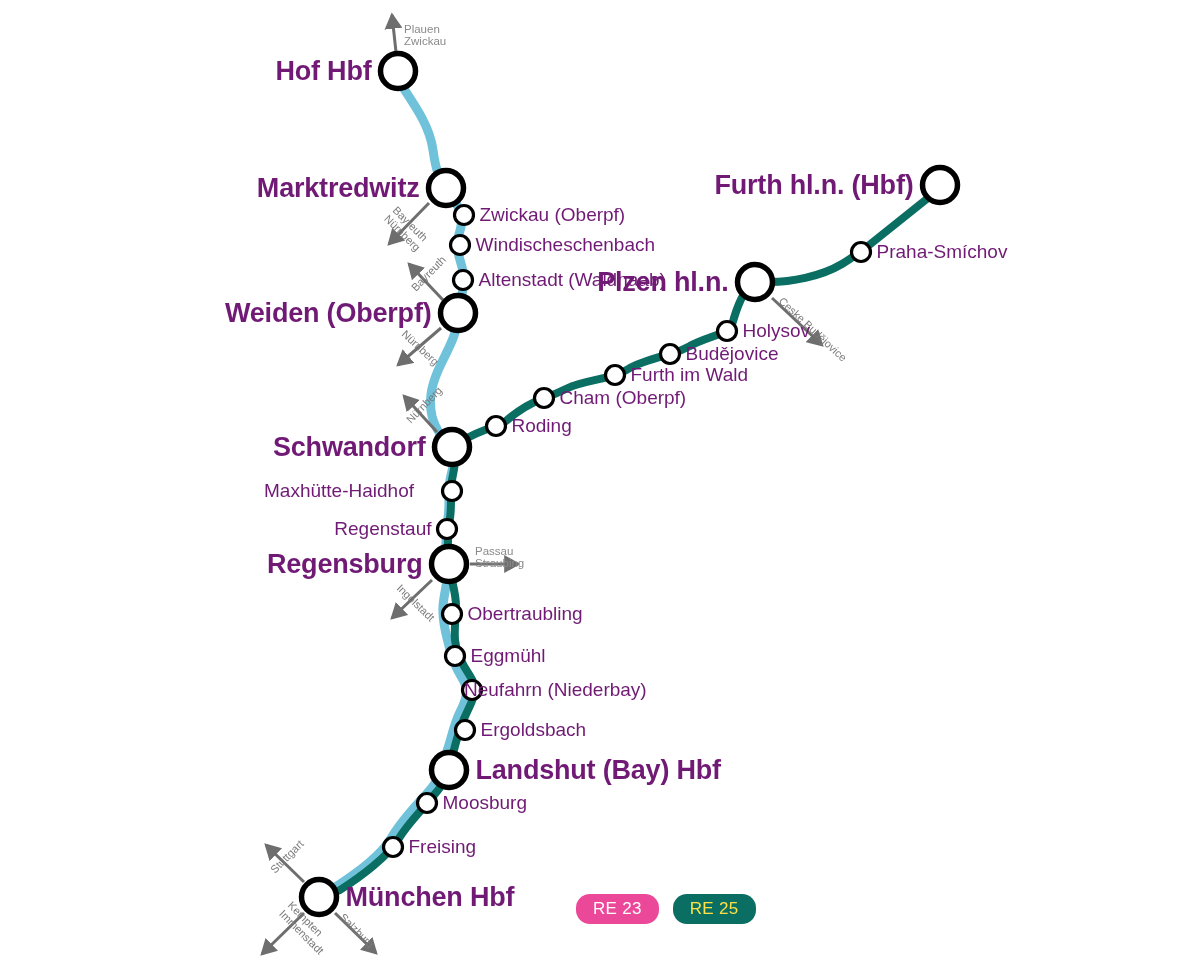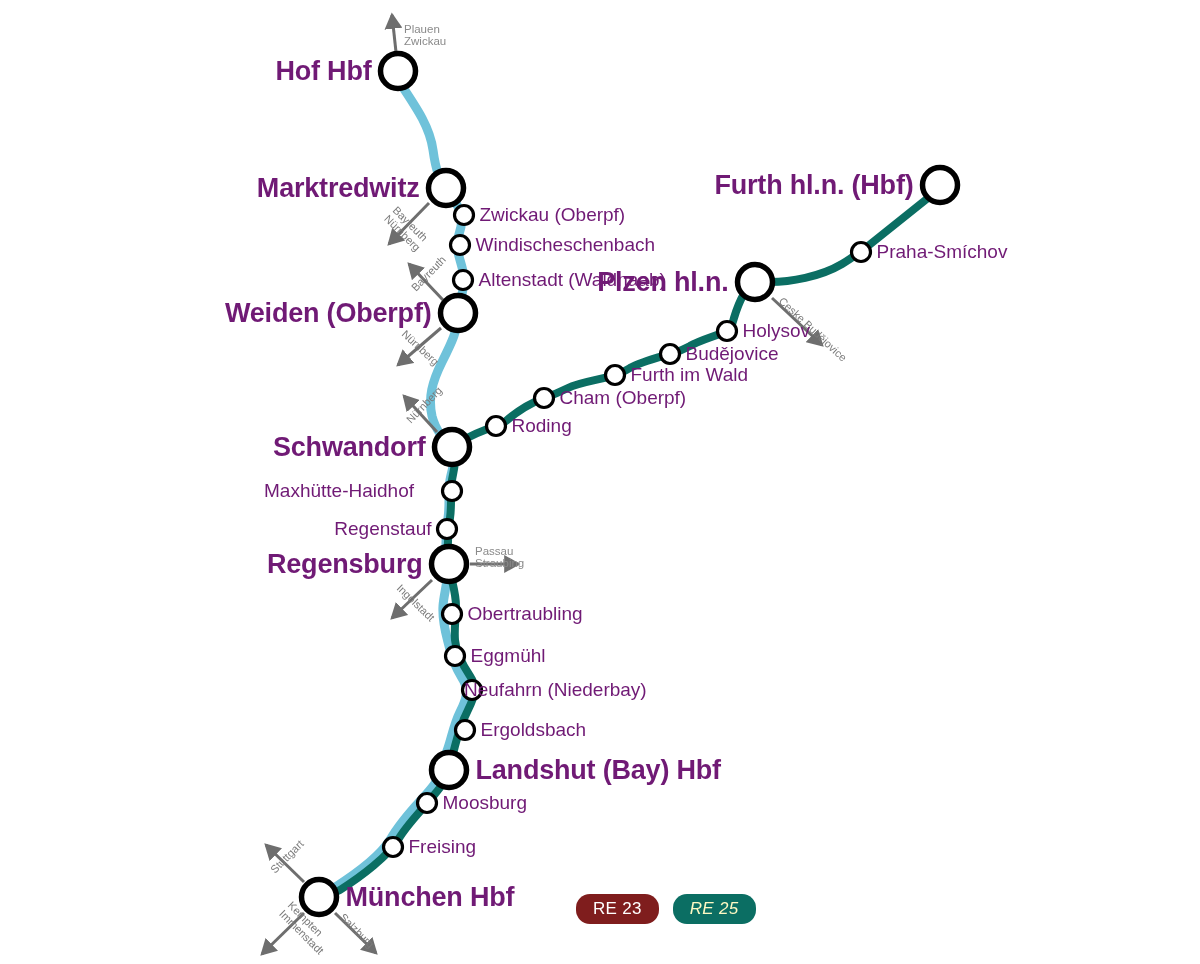--- a/index.html
+++ b/index.html
@@ -141,17 +141,17 @@
       <div class="lbl lbl-minor lbl-r" style="left: 470.5px; top: 656px;">Eggmühl</div>
       <div class="lbl lbl-minor lbl-r" style="left: 464px; top: 690px;">Neufahrn (Niederbay)</div>
       <div class="lbl lbl-minor lbl-r" style="left: 480.5px; top: 730px;">Ergoldsbach</div>
       <div class="lbl lbl-major lbl-r" style="left: 475.5px; top: 770px;">Landshut (Bay) Hbf</div>
       <div class="lbl lbl-minor lbl-r" style="left: 442.5px; top: 803px;">Moosburg</div>
       <div class="lbl lbl-minor lbl-r" style="left: 408.5px; top: 847px;">Freising</div>
       <div class="lbl lbl-major lbl-r" style="left: 345.5px; top: 897px;">München Hbf</div>
     </div>
 
   <div id="legend">
-      <div class="pill" style="background: #7f1d1d; color: rgb(255, 255, 255);">RE 23</div>
-      <div class="pill" style="background: rgb(11, 110, 99); color: #fef9c3; font-style: italic;">RE 25</div>
+      <div class="pill" style="background: #ec4899; color: rgb(255, 255, 255);">RE 23</div>
+      <div class="pill" style="background: rgb(11, 110, 99); color: #fde047;">RE 25</div>
     </div>
 
 </div>
 
 </body></html>

